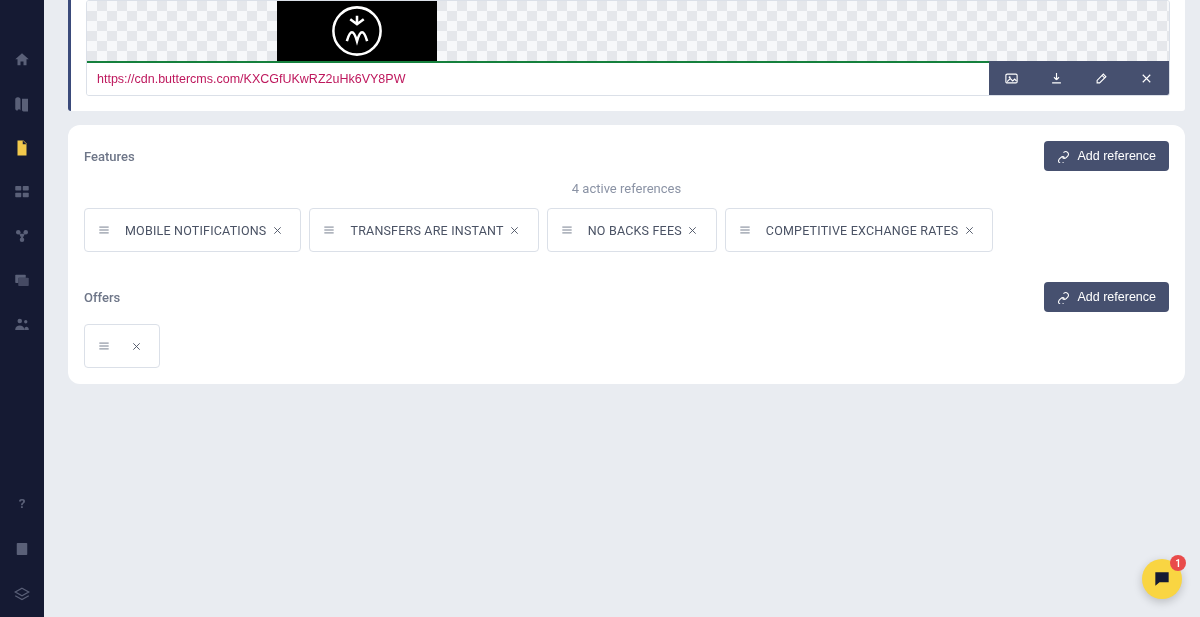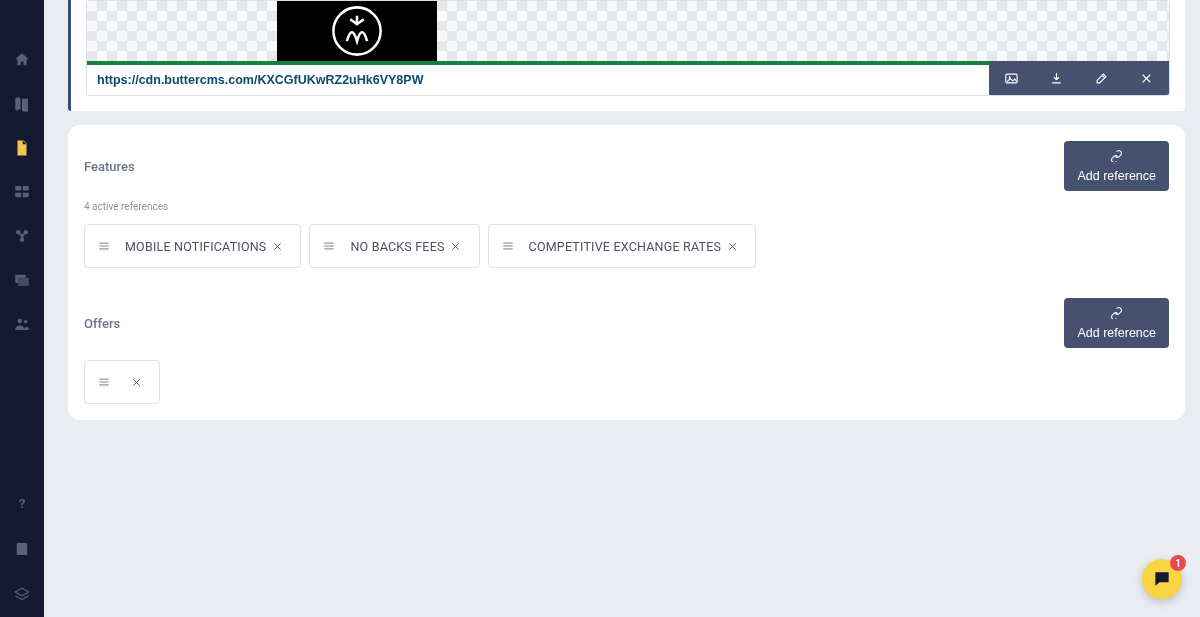--- a/index.html
+++ b/index.html
@@ -29,36 +29,36 @@
       linear-gradient(45deg,transparent 75%,#e5e7eb 75%),
       linear-gradient(-45deg,transparent 75%,#e5e7eb 75%);
     background-size: 20px 20px;
     background-position: 0 0, 0 10px, 10px -10px, -10px 0;
     background-color: #f7f8fa;
   }
   .media-preview .thumb { position: absolute; top:0; left:190px; width:160px; height:60px; background:#000; display:flex; align-items:center; justify-content:center; }
   .media-preview .thumb svg { width:54px; height:54px; }
   .media-bar { display: flex; height: 34px; }
   .media-url {
-    flex: 1; padding: 0 10px; font-size: 12.5px; color:#0c4a6e;
-    border: none; border-top:4px solid #15803d; outline:none; background:#fff;font-weight:bold;
+    flex: 1; padding: 0 10px; font-size: 12.5px; color:#be185d;
+    border: none; border-top:2px solid #15803d; outline:none; background:#fff;
   }
   .media-actions { display:flex; background:#46506f; }
   .media-btn { width:45px; display:flex; align-items:center; justify-content:center; cursor:pointer; }
   .media-btn svg { width:15px; height:15px; fill:#fff; }
 
   .panel2 { background:#fff; border-radius:12px; width:100%; margin-top:14px; padding:16px; }
   .section-head { display:flex; align-items:center; justify-content:space-between; }
   .section-title { font-size:13px; color:#6e7688; font-weight:500; }
   .add-ref-btn {
     background:#46506f; color:#fff; border:none; border-radius:4px;
-    font-size:12.5px; padding:8px 13px; display:flex; align-items:center; gap:7px; cursor:pointer;flex-direction:column;
+    font-size:12.5px; padding:8px 13px; display:flex; align-items:center; gap:7px; cursor:pointer;
   }
   .add-ref-btn svg { width:13px; height:13px; fill:#fff; }
-  .active-refs { text-align:left; font-size:10px; color:#8b93a5; margin-top:10px; }
+  .active-refs { text-align:center; font-size:13px; color:#8b93a5; margin-top:10px; }
 
   .ref-list { display:flex; flex-direction:row; gap:8px; margin-top:12px; }
   .ref-item {
     display:flex; align-items:center; border:1px solid #dbe0e8; border-radius:4px;
     padding:10px 12px; background:#fff;
   }
   .drag-icon { width:16px; height:16px; margin-right:12px; display:flex; align-items:center; cursor:grab; }
   .drag-icon svg { width:14px; height:14px; stroke:#6e7688; fill:none; stroke-width:1.6; }
   .ref-label { flex:1; font-size:12.5px; color:#4a5264; letter-spacing:.2px; }
   .remove-btn { width:22px; height:22px; display:flex; align-items:center; justify-content:center; cursor:pointer; }
@@ -220,20 +220,33 @@
                 <path d="M5 5l14 14M19 5L5 19" stroke="#4a5264" stroke-width="2"></path>
               </svg>
             </span>
           </div>
           <div class="ref-item">
             <span class="drag-icon">
               <svg viewBox="0 0 24 24">
                 <path d="M4 7h16M4 12h16M4 17h16"></path>
               </svg>
             </span>
+            <span class="ref-label">TRANSFERS ARE INSTANT</span>
+            <span class="remove-btn">
+              <svg viewBox="0 0 24 24">
+                <path d="M5 5l14 14M19 5L5 19" stroke="#4a5264" stroke-width="2"></path>
+              </svg>
+            </span>
+          </div>
+          <div class="ref-item">
+            <span class="drag-icon">
+              <svg viewBox="0 0 24 24">
+                <path d="M4 7h16M4 12h16M4 17h16"></path>
+              </svg>
+            </span>
             <span class="ref-label">NO BACKS FEES</span>
             <span class="remove-btn">
               <svg viewBox="0 0 24 24">
                 <path d="M5 5l14 14M19 5L5 19" stroke="#4a5264" stroke-width="2"></path>
               </svg>
             </span>
           </div>
           <div class="ref-item">
             <span class="drag-icon">
               <svg viewBox="0 0 24 24">

